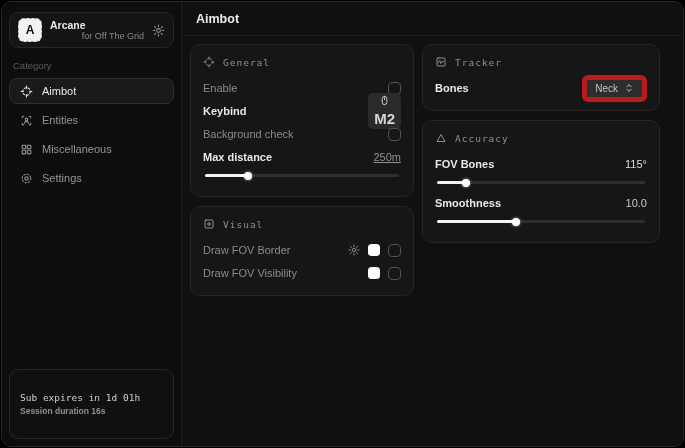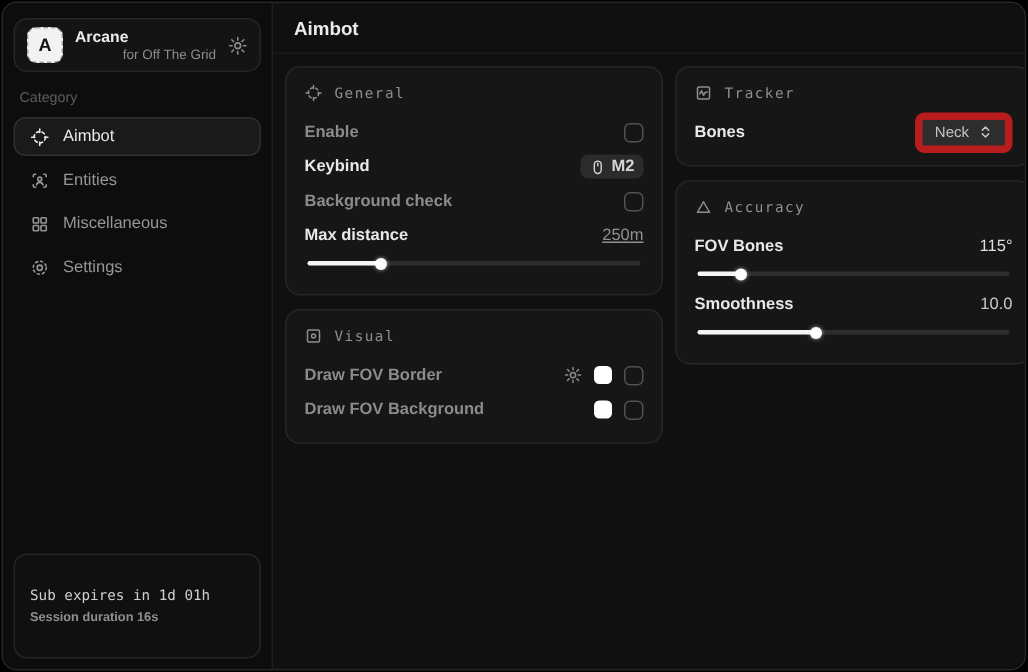--- a/index.html
+++ b/index.html
@@ -31,38 +31,38 @@
   .footer-line1 { font-family:"DejaVu Sans Mono", monospace; font-size:9.5px; color:#cfcfcf; margin-bottom:3px; }
   .footer-line2 { font-size:8.5px; font-weight:bold; color:#8f8f8f; }
 
   
   .main { flex:1; display:flex; flex-direction:column; background:#101010; }
   .main-header { height:34px; display:flex; align-items:center; padding:0 14px;
     border-bottom:1px solid #1c1c1c; }
   .main-title { font-size:12.5px; font-weight:bold; color:#ececec; }
   .content { flex:1; padding:8px 14px 8px 8px; display:flex; gap:8px; align-items:flex-start; }
   .col { display:flex; flex-direction:column; gap:9px; }
-  .col-left { width:252px; } .col-right { width:238px; }
+  .col-left { width:224px; } .col-right { width:238px; }
   .panel { background:#161616; border:1px solid #262626; border-radius:10px; padding:11px 12px; width:100%; }
   .panel-header { display:flex; align-items:center; gap:8px; color:#8f8f8f;
     font-family:"DejaVu Sans Mono", monospace; font-size:9.5px; letter-spacing:1px; margin-bottom:9px; }
   .panel-header .picon { display:flex; align-items:center; color:#8f8f8f; }
   .row { display:flex; align-items:center; justify-content:space-between; height:22px; }
   .row + .row { margin-top:1px; }
   .lbl { font-size:11px; }
   .lbl.bright { color:#e8e8e8; font-weight:bold; }
-  .lbl.dim { color:#8b8b8b; font-weight:700; }
+  .lbl.dim { color:#8b8b8b; font-weight:400; }
   .val { font-size:11px; }
   .val.dim { color:#8f8f8f;text-decoration:underline; } .val.bright { color:#dedede; } .val.mid { color:#c9c9c9; }
   .checkbox { width:13px; height:13px; border:1.5px solid #525252; border-radius:4px;
     background:transparent; cursor:pointer; }
   .swatch { width:12px; height:12px; border-radius:3.5px; background:#fff; cursor:pointer; }
   .right-group { display:flex; align-items:center; gap:8px; }
   .kbd-badge { display:flex; align-items:center; gap:4px; background:#2b2b2b; border-radius:5px;
-    padding:2px 6px; font-size:11px; font-weight:bold; color:#d6d6d6; cursor:pointer; }
+    padding:2px 6px; font-size:15px; font-weight:bold; color:#d6d6d6; cursor:pointer;flex-direction:column; }
   .select-btn { display:flex; align-items:center; gap:6px; background:#2d2d2d; border:5px solid #b91c1c;
     border-radius:6px; padding:3px 8px; font-size:10px; color:#c4c4c4; cursor:pointer; }
   .row-gear { color:#8c8c8c; display:flex; align-items:center; cursor:pointer; }
 
   .slider { position:relative; height:3px; background:#2e2e2e; border-radius:2px;
     margin:6px 2px 8px 2px; cursor:pointer; }
   .slider-fill { position:relative; height:100%; background:#f5f5f5; border-radius:2px; }
   .slider-thumb { position:absolute; right:-4px; top:50%; transform:translateY(-50%);
     width:8px; height:8px; border-radius:50%; background:#fff; box-shadow:0 0 3px rgba(255,255,255,.6); }
   svg { display:block; }
@@ -206,21 +206,21 @@
                 <svg width="12" height="12" viewBox="0 0 24 24" fill="none" stroke="currentColor" stroke-width="2" stroke-linecap="round">
                   <circle cx="12" cy="12" r="3.5"></circle>
                   <path d="M12 2v3M12 19v3M2 12h3M19 12h3M4.6 4.6l2.2 2.2M17.2 17.2l2.2 2.2M19.4 4.6l-2.2 2.2M6.8 17.2l-2.2 2.2"></path>
                 </svg>
               </span>
               <span class="swatch"></span>
               <span class="checkbox"></span>
             </span>
           </div>
           <div class="row">
-            <span class="lbl dim">Draw FOV Background</span>
+            <span class="lbl dim">Draw FOV Visibility</span>
             <span class="right-group">
               <span class="swatch"></span>
               <span class="checkbox"></span>
             </span>
           </div>
         </div>
       </div>
 
       <div class="col col-right">
 

